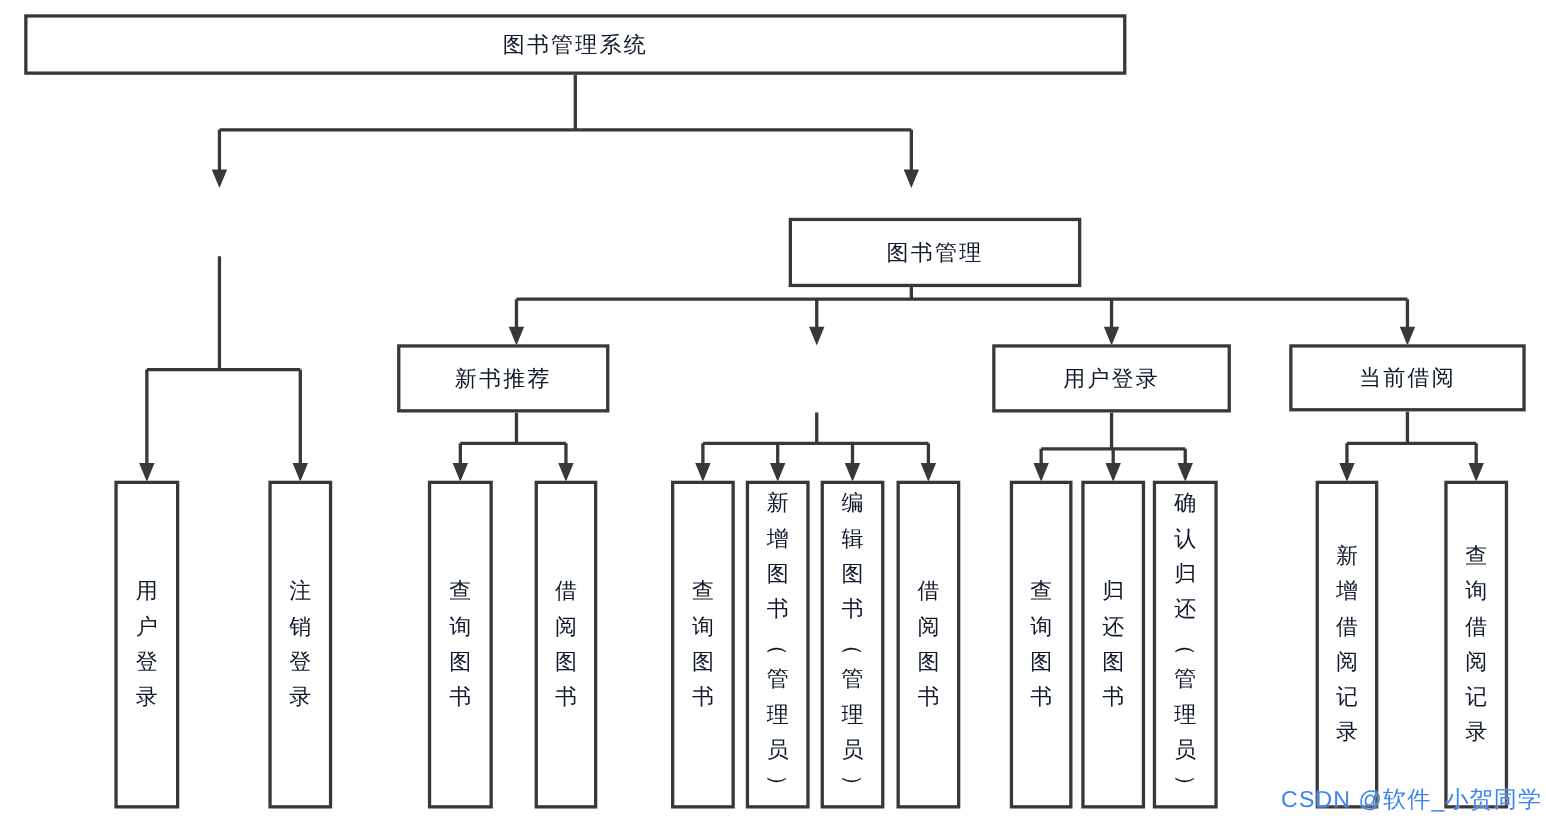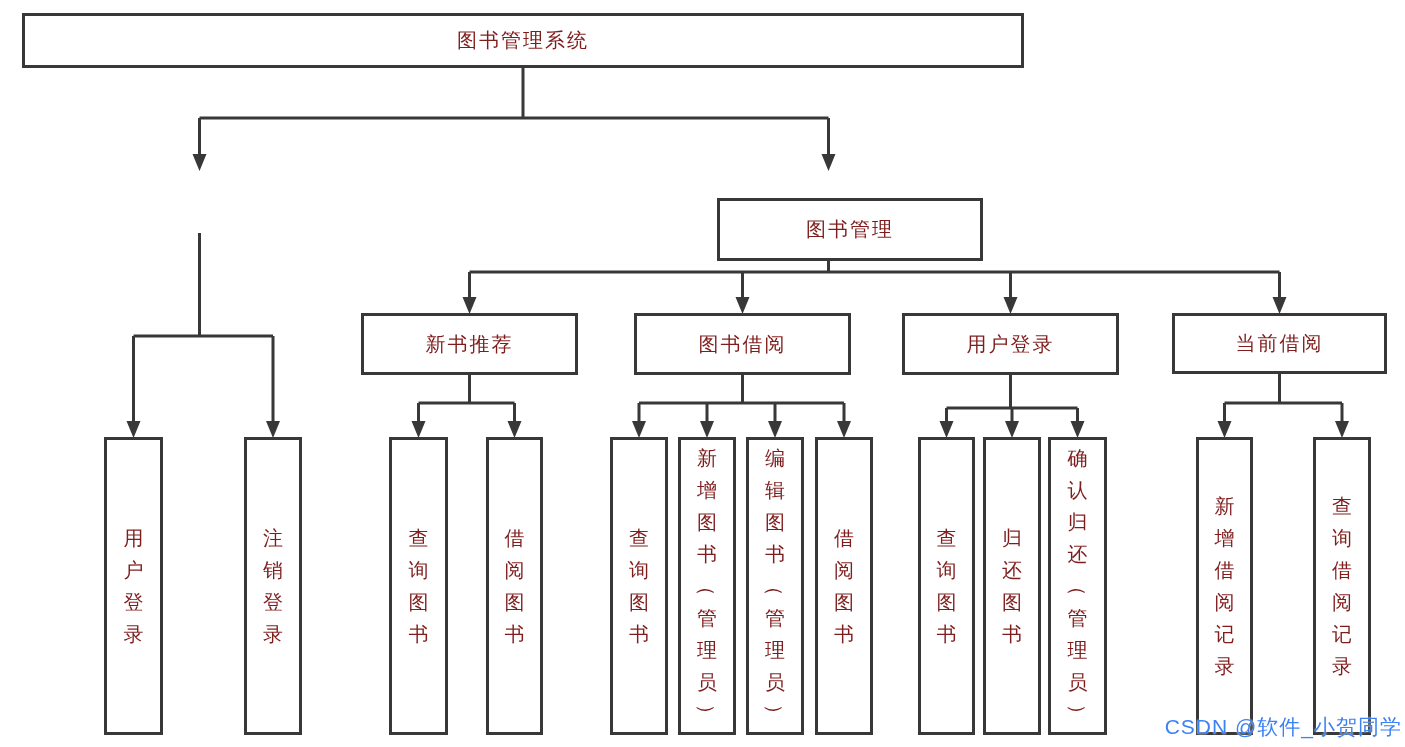--- a/index.html
+++ b/index.html
@@ -27,21 +27,21 @@
     width: 100%; height: 100%;
   }
   .node {
     position: absolute;
     box-sizing: border-box;
     border: 3px solid #383838;
     background: #ffffff;
     display: flex;
     align-items: center;
     justify-content: center;
-    color: #7f1d1d;
+    color: #0f172a;
   }
   .node .hlabel {
     font-size: 20px;
     letter-spacing: 2px;
     white-space: nowrap;
   }
   .node.vertical {
     flex-direction: column;
   }
   .node.vertical .char {
@@ -97,25 +97,22 @@
       <polygon points="1217.5,421 1231.5,421 1224.5,438" fill="#383838"></polygon>
       <polygon points="1335,421 1349,421 1342,438" fill="#383838"></polygon>
     </svg>
   <div class="nodes-layer" id="nodes">
       <div class="node" style="left: 22px; top: 13px; width: 1002px; height: 55px;">
         <span class="hlabel">图书管理系统</span>
       </div>
       <div class="node" style="left: 717px; top: 170px; width: 266px; height: 63px; margin-top: 28px;">
         <span class="hlabel">图书管理</span>
       </div>
-      <div class="node" style="left: 361px; top: 313px; width: 217px; height: 62px;">
+      <div class="node" style="left: 361px; top: 313px; width: 193px; height: 62px;">
         <span class="hlabel">新书推荐</span>
-      </div>
-      <div class="node" style="left: 634px; top: 313px; width: 217px; height: 62px;">
-        <span class="hlabel">图书借阅</span>
       </div>
       <div class="node" style="left: 902px; top: 313px; width: 217px; height: 62px;">
         <span class="hlabel">用户登录</span>
       </div>
       <div class="node" style="left: 1172px; top: 313px; width: 215px; height: 61px;">
         <span class="hlabel">当前借阅</span>
       </div>
       <div class="node vertical" style="left: 104px; top: 437px; width: 59px; height: 298px;">
         <span class="char">用</span>
         <span class="char">户</span>

